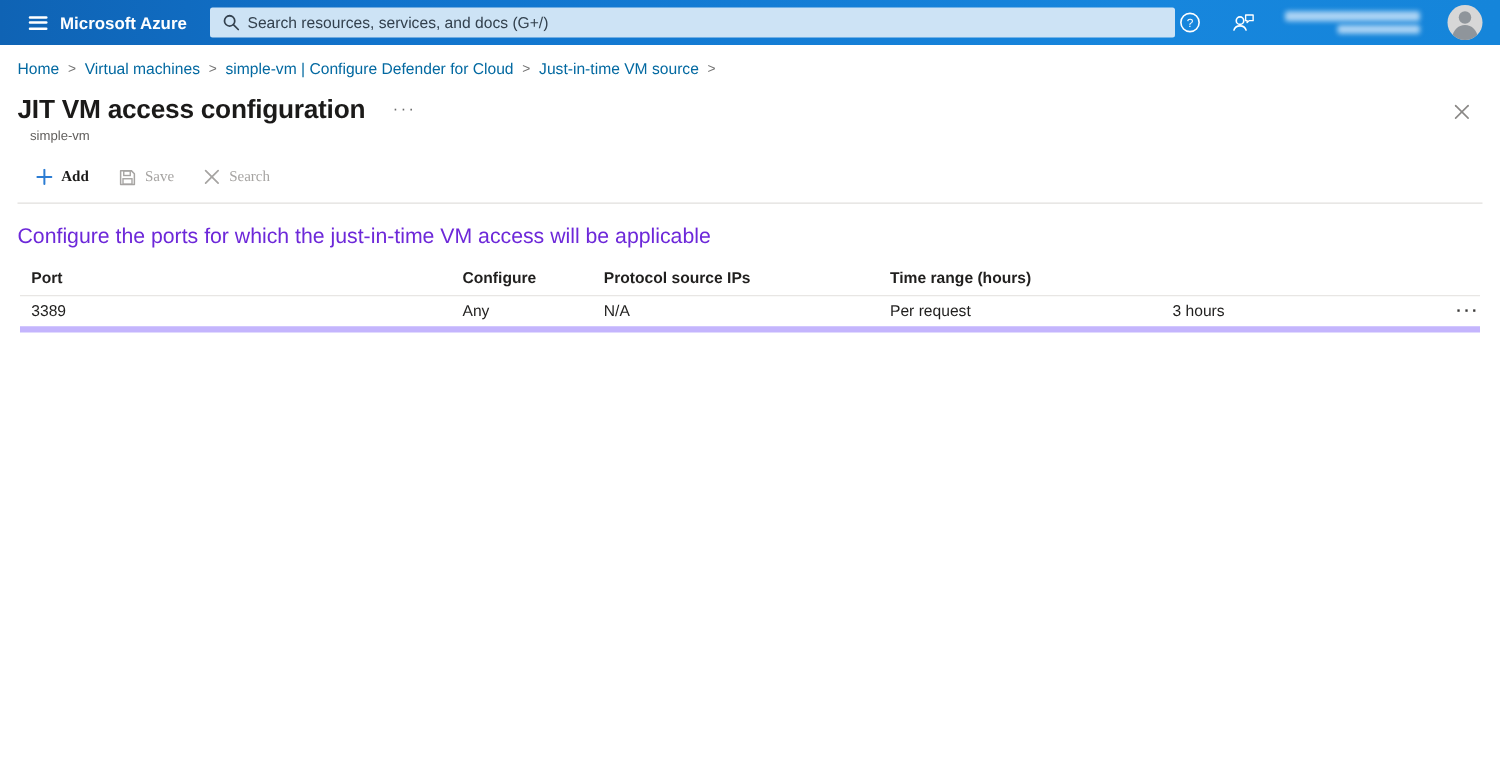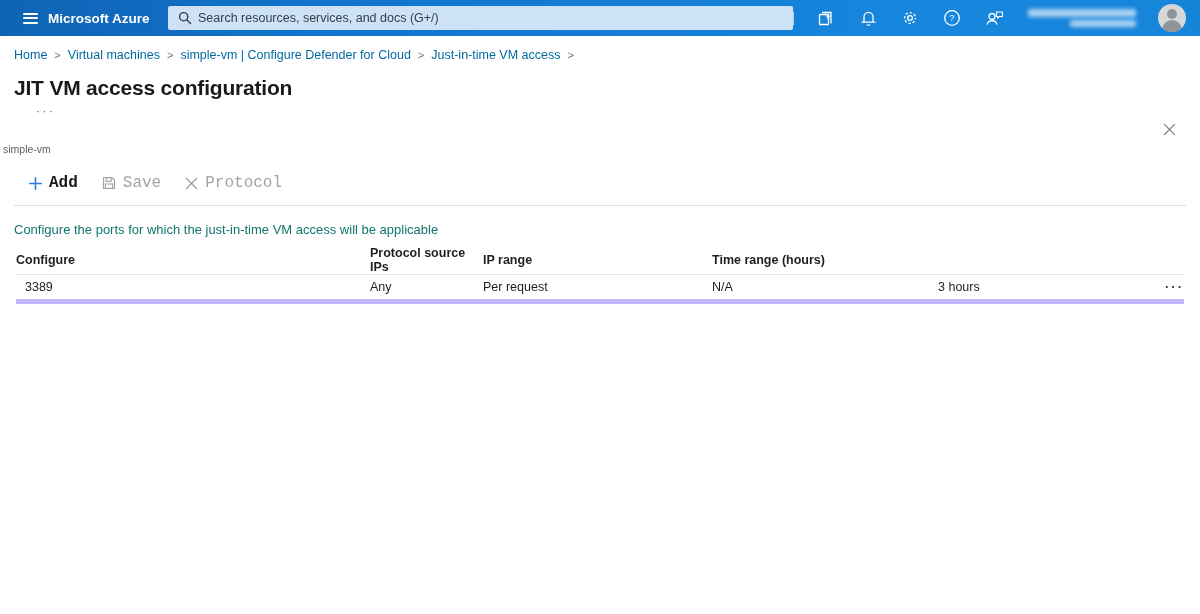--- a/index.html
+++ b/index.html
@@ -7,21 +7,21 @@
               font-family:"Liberation Sans", sans-serif; }
 
   
   .topbar { position:relative; height:36px; display:flex; align-items:center;
             background:linear-gradient(90deg,#0f63b4 0%, #1173cc 25%, #1786dd 75%, #1585da 100%);justify-content:space-between; }
   .hamburger { margin-left:16px; width:28px; height:28px; display:flex; align-items:center;
                justify-content:center; cursor:pointer; background:none; border:none; }
   .hamburger-glyph { width:15px; display:block; }
   .hamburger-glyph span { display:block; height:2px; background:#fff; margin:2.5px 0; border-radius:1px; }
   .brand { color:#fff; font-size:13.5px; font-weight:bold; margin-left:4px; white-space:nowrap; cursor:pointer; }
-  .searchbox { position:absolute; left:168px; top:6px; width:625px; height:24px;
+  .searchbox { position:absolute; left:168px; top:6px; width:772px; height:24px;
                background:#cde3f5; border-radius:2px; display:flex; align-items:center; }
   .searchbox svg { margin:0 6px 0 10px; flex:0 0 auto; }
   .searchbox input { flex:1; border:none; outline:none; background:transparent;
                      font-family:"Liberation Sans", sans-serif;
                      font-size:12.5px; color:#2e3b48; }
   .searchbox input::placeholder { color:#33414e; opacity:1; }
   .topbar-right { margin-left:auto; display:flex; align-items:center; gap:22px; padding-right:14px; }
   .tb-btn { width:20px; height:20px; display:flex; align-items:center; justify-content:center;
             background:none; border:none; cursor:pointer; }
   .account { display:flex; flex-direction:column; align-items:flex-end; gap:3px; margin-left:2px; cursor:pointer; }
@@ -35,39 +35,39 @@
   .avatar .body { position:absolute; left:4px; top:16px; width:20px; height:14px;
                   border-radius:10px 10px 0 0; background:#8f959b; }
 
   
   .breadcrumb { display:flex; align-items:center; gap:7px; padding:12px 14px 10px 14px;
                 font-size:12.5px; white-space:nowrap; }
   .crumb { color:#0369a1; text-decoration:none; cursor:pointer; }
   .crumb-sep { color:#737373; font-size:11px; }
 
   
-  .page-header { display:flex; align-items:flex-start; padding:4px 14px 0 14px;flex-direction:column; }
+  .page-header { display:flex; align-items:flex-start; padding:4px 14px 0 14px; }
   .page-title { font-size:21px; font-weight:bold; color:#1b1a19; letter-spacing:-0.2px; }
   .title-more { margin:6px 0 0 22px; border:none; background:none; color:#6b6b6b;
                 font-size:13px; letter-spacing:2px; line-height:10px; cursor:pointer; }
   .close-btn { margin-left:auto; margin-right:6px; margin-top:2px; background:none; border:none;
                cursor:pointer; width:22px; height:22px; display:flex; align-items:center; justify-content:center; }
-  .page-subtitle { padding:3px 14px 0 3px; font-size:10.5px; color:#605e5c; }
+  .page-subtitle { padding:3px 14px 0 24px; font-size:10.5px; color:#605e5c; }
 
   
   .toolbar { display:flex; align-items:center; gap:6px; margin:10px 14px 0 14px;
              padding:6px 0 10px 6px; border-bottom:1px solid #e1dfdd; }
   .cmd { display:flex; align-items:center; gap:7px; background:none; border:none;
-         font-family:Liberation Mono, monospace; font-size:16px; padding:3px 9px; cursor:pointer; }
+         font-family:Liberation Serif, serif; font-size:12px; padding:3px 9px; cursor:pointer; }
   .cmd .lbl-enabled { color:#1b1a19; font-weight:bold; }
   .cmd .lbl-disabled { color:#a6a4a2; }
   .cmd[aria-disabled="true"] { cursor:default; }
 
   
-  .description { margin:16px 14px 0 14px; font-size:13px; color:#0f766e; }
+  .description { margin:16px 14px 0 14px; font-size:17px; color:#6d28d9; }
 
   .ports-table { margin:8px 16px 0 16px; }
   .t-row { display:grid; grid-template-columns:354px 113px 229px 226px 1fr 40px; align-items:center; }
   .t-head { height:30px; border-bottom:1px solid #e8e6e4; }
   .t-head .cell { font-size:12.5px; font-weight:bold; color:#201f1e; }
   .t-body-row { height:29px; border-bottom:5px solid #c4b5fd; }
   .t-body-row .cell { font-size:12.5px; color:#201f1e; }
   .cell.first { padding-left:9px; }
   .cell-more { text-align:right; }
   .row-more { background:none; border:none; color:#3b3a39; font-size:13px; font-weight:bold;
@@ -147,21 +147,21 @@
   </div>
 </header>
 
 <nav class="breadcrumb">
   <a class="crumb">Home</a>
   <span class="crumb-sep">&gt;</span>
   <a class="crumb">Virtual machines</a>
   <span class="crumb-sep">&gt;</span>
   <a class="crumb">simple-vm | Configure Defender for Cloud</a>
   <span class="crumb-sep">&gt;</span>
-  <a class="crumb">Just-in-time VM access</a>
+  <a class="crumb">Just-in-time VM source</a>
   <span class="crumb-sep">&gt;</span>
 </nav>
 
 <div class="page-header">
   <h1 class="page-title">JIT VM access configuration</h1>
   <button class="title-more">···</button>
   <button class="close-btn">
     <svg width="13" height="13" viewBox="0 0 13 13">
       <line x1="1.5" y1="1.5" x2="11.5" y2="11.5" stroke="#8a8886" stroke-width="1.3" stroke-linecap="round"></line>
       <line x1="11.5" y1="1.5" x2="1.5" y2="11.5" stroke="#8a8886" stroke-width="1.3" stroke-linecap="round"></line>
@@ -184,38 +184,38 @@
       <rect x="4" y="1.8" width="5.2" height="3.6" fill="none" stroke="#a6a4a2" stroke-width="1.1"></rect>
       <rect x="3.4" y="8" width="7.2" height="4.3" fill="none" stroke="#a6a4a2" stroke-width="1.1"></rect>
     </svg>
     <span class="lbl-disabled">Save</span>
   </button>
   <button class="cmd" aria-disabled="true">
     <svg width="13" height="13" viewBox="0 0 13 13">
       <line x1="1.5" y1="1.5" x2="11.5" y2="11.5" stroke="#a6a4a2" stroke-width="1.4" stroke-linecap="round"></line>
       <line x1="11.5" y1="1.5" x2="1.5" y2="11.5" stroke="#a6a4a2" stroke-width="1.4" stroke-linecap="round"></line>
     </svg>
-    <span class="lbl-disabled">Protocol</span>
+    <span class="lbl-disabled">Search</span>
   </button>
 </div>
 
 <p class="description">Configure the ports for which the just-in-time VM access will be applicable</p>
 
 <div class="ports-table">
   <div class="t-row t-head">
+    <div class="cell first">Port</div>
     <div class="cell">Configure</div>
     <div class="cell">Protocol source IPs</div>
-    <div class="cell">IP range</div>
     <div class="cell">Time range (hours)</div>
     <div class="cell cell-more"></div>
   </div>
 
   <div class="t-row t-body-row">
     <div class="cell first">3389</div>
     <div class="cell">Any</div>
+    <div class="cell">N/A</div>
     <div class="cell">Per request</div>
-    <div class="cell">N/A</div>
     <div class="cell">3 hours</div>
     <div class="cell cell-more">
       <button class="row-more">···</button>
     </div>
   </div>
 </div>
 
 </body></html>

